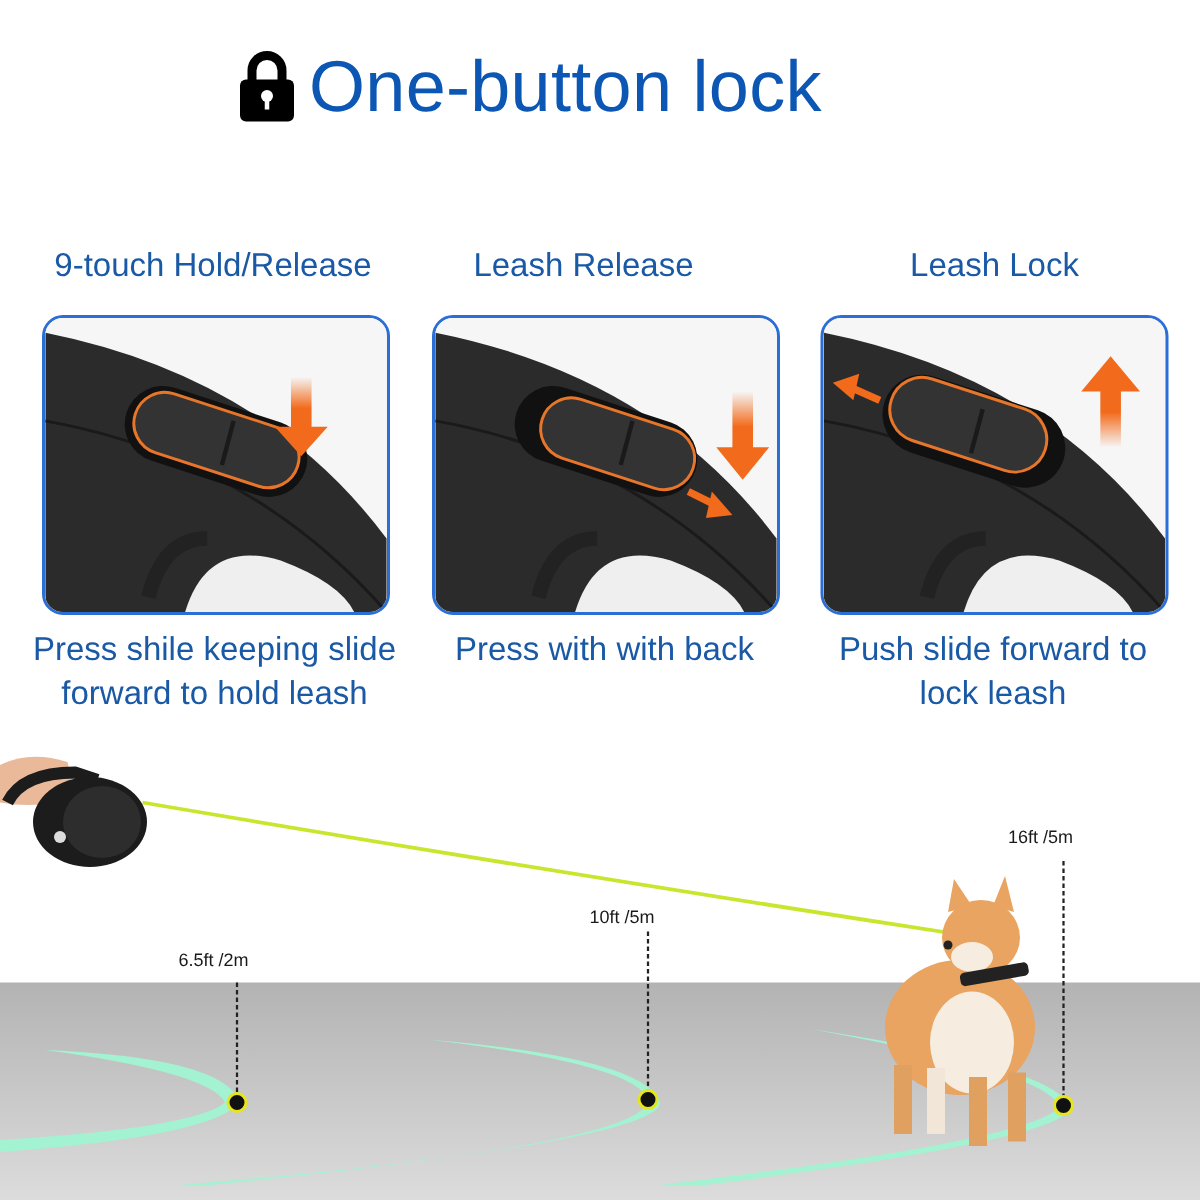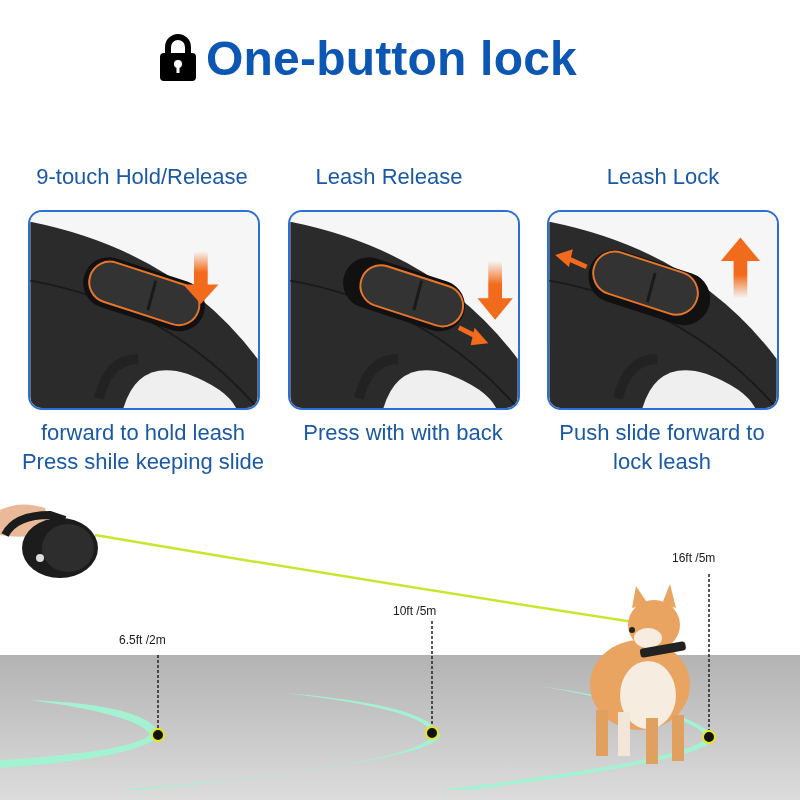--- a/index.html
+++ b/index.html
@@ -1,21 +1,21 @@
 <!DOCTYPE html>
 <html><head>
   <meta charset="utf-8">
   <style>
     * { box-sizing: border-box; margin: 0; padding: 0; }
     html, body { width: 800px; height: 800px; background: #ffffff; overflow: hidden; }
     body { position: relative; font-family: "Liberation Sans", sans-serif; }
 
     .header { position: absolute; left: 158px; top: 28px; height: 60px; display: flex; align-items: center; }
     .lock-icon { width: 40px; height: 48px; margin-right: 8px; }
-    .title { font-size: 48px; font-weight: bold; color: #0c56b4; letter-spacing: 0.2px; }
+    .title { font-size: 48px; font-weight: normal; color: #0c56b4; letter-spacing: 0.2px; }
 
     .step-label { position: absolute; top: 164px; font-size: 22px; color: #1a59a6; text-align: center; width: 260px; }
     .panel { position: absolute; top: 210px; width: 232px; height: 200px; border: 2.5px solid #2b6fd6; border-radius: 14px; background: #f4f4f4; overflow: hidden; }
     .panel svg { width: 100%; height: 100%; display: block; }
     .desc { position: absolute; top: 418px; font-size: 22px; color: #1a59a6; text-align: center; line-height: 29px; width: 280px; }
 
     .scene { position: absolute; left: 0; top: 490px; width: 800px; height: 310px; }
     .scene svg { width: 100%; height: 100%; display: block; }
 
     .dist-label { position: absolute; font-size: 12px; color: #1a1a1a; }
@@ -114,22 +114,22 @@
       <rect x="188" y="48" width="14" height="40" fill="url(#g3)"></rect>
     </g>
     <g>
       <line x1="38" y1="56" x2="20" y2="48" stroke="#f26a1b" stroke-width="5"></line>
       <polygon points="6,44 24,38 20,56" fill="#f26a1b"></polygon>
     </g>
   </svg>
 </div>
 
 <div class="desc" style="left:3px;">
+  <div>Press shile keeping slide</div>
   <div>forward to hold leash</div>
-  <div>Press shile keeping slide</div>
 </div>
 <div class="desc" style="left:263px;">
   <div>Press with with back</div>
 </div>
 <div class="desc" style="left:522px;">
   <div>Push slide forward to</div>
   <div>lock leash</div>
 </div>
 
 <div class="scene">

